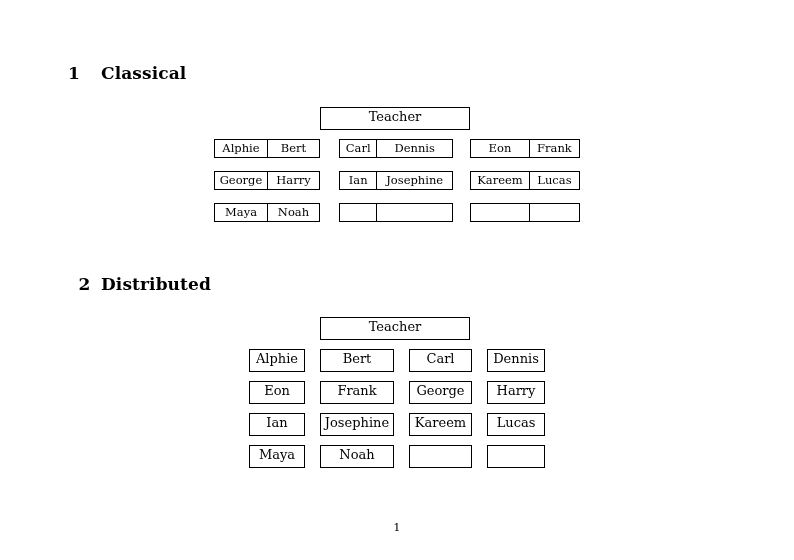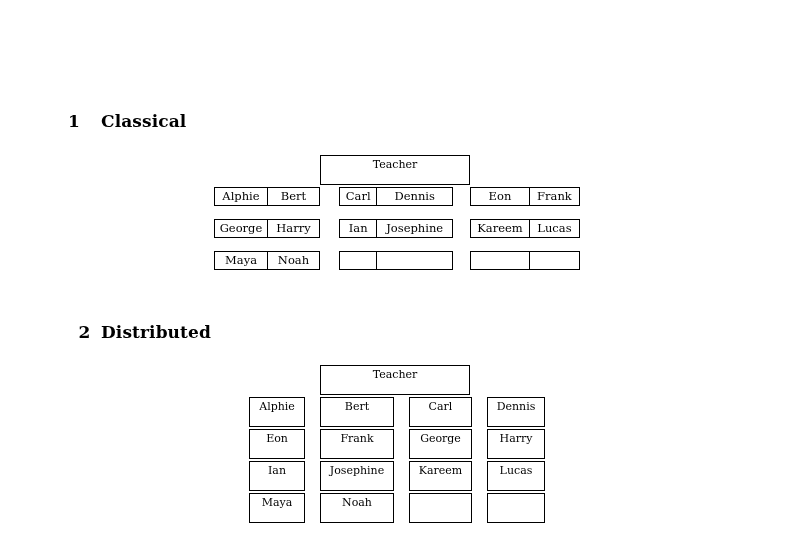--- a/index.html
+++ b/index.html
@@ -14,21 +14,20 @@
     position: relative;
     overflow: hidden;
     font-family: "DejaVu Serif", "Liberation Serif", serif;
     color: #000000;
     -webkit-font-smoothing: antialiased;
   }
 
   .page {
     position: absolute;
     inset: 0;
-    margin-top: 48px;
   }
 
   
   .section-heading {
     position: absolute;
     left: 68px;
     font-size: 17px;
     font-weight: bold;
     letter-spacing: 0.1px;
     white-space: nowrap;
@@ -44,24 +43,24 @@
 
   #heading-classical   { top: 65px; }
   #heading-distributed { top: 276px; text-align: center; }
 
   
   .box {
     position: absolute;
     box-sizing: border-box;
     border: 1px solid #000000;
     background: #ffffff;
-    height: 30px;
+    height: 23px;
     line-height: 17px;
     text-align: center;
-    font-size: 11px;
+    font-size: 13px;
     white-space: nowrap;
     overflow: hidden;
   }
 
   
   .teacher-box {
     left: 320px;
     width: 150px;
   }
 

